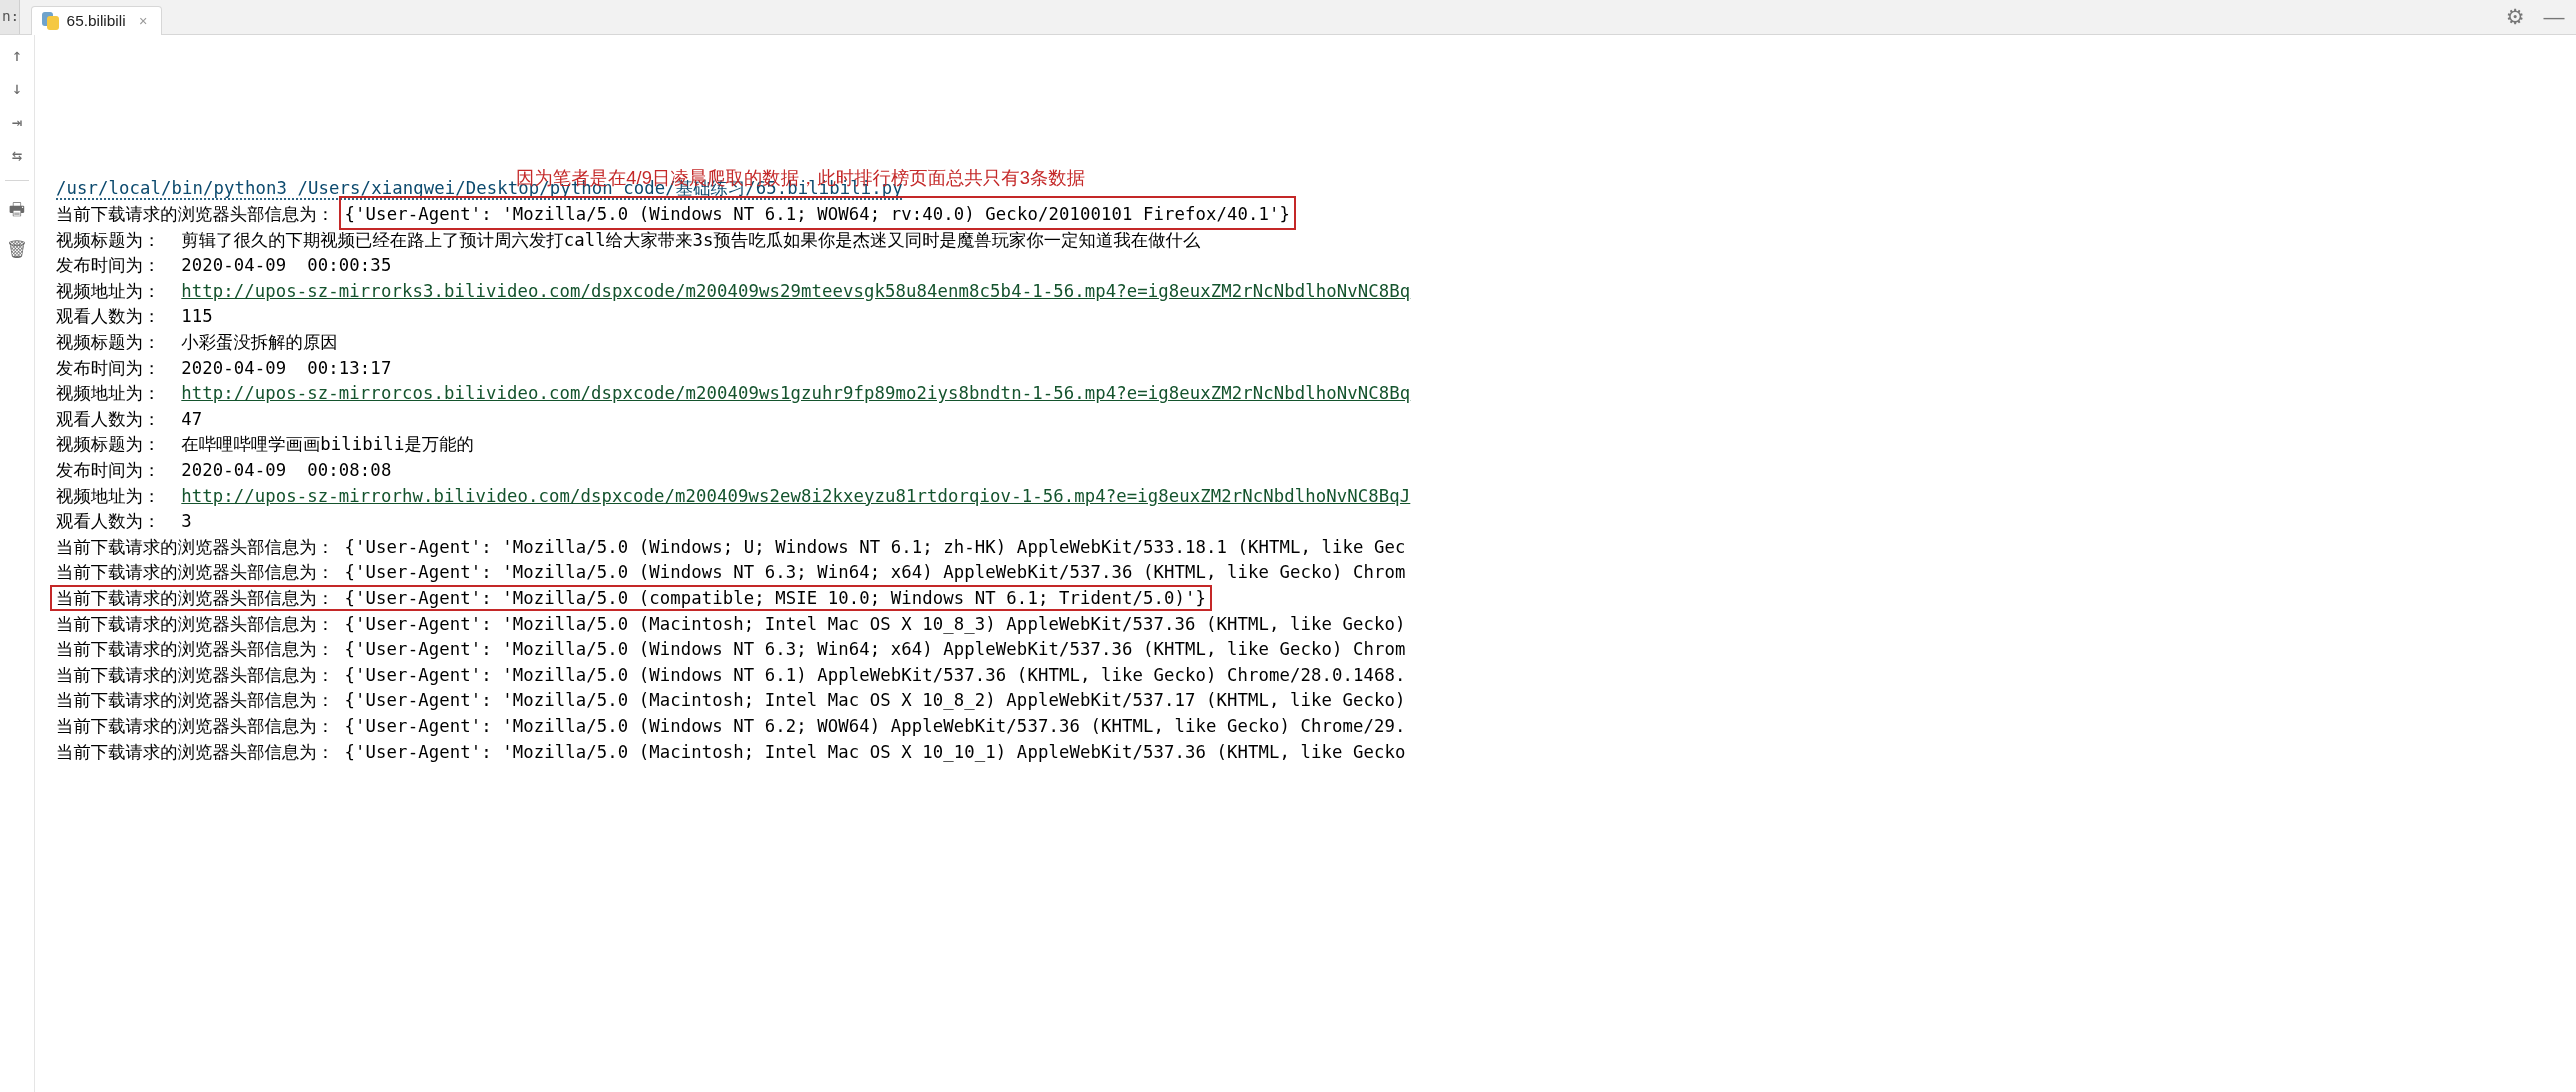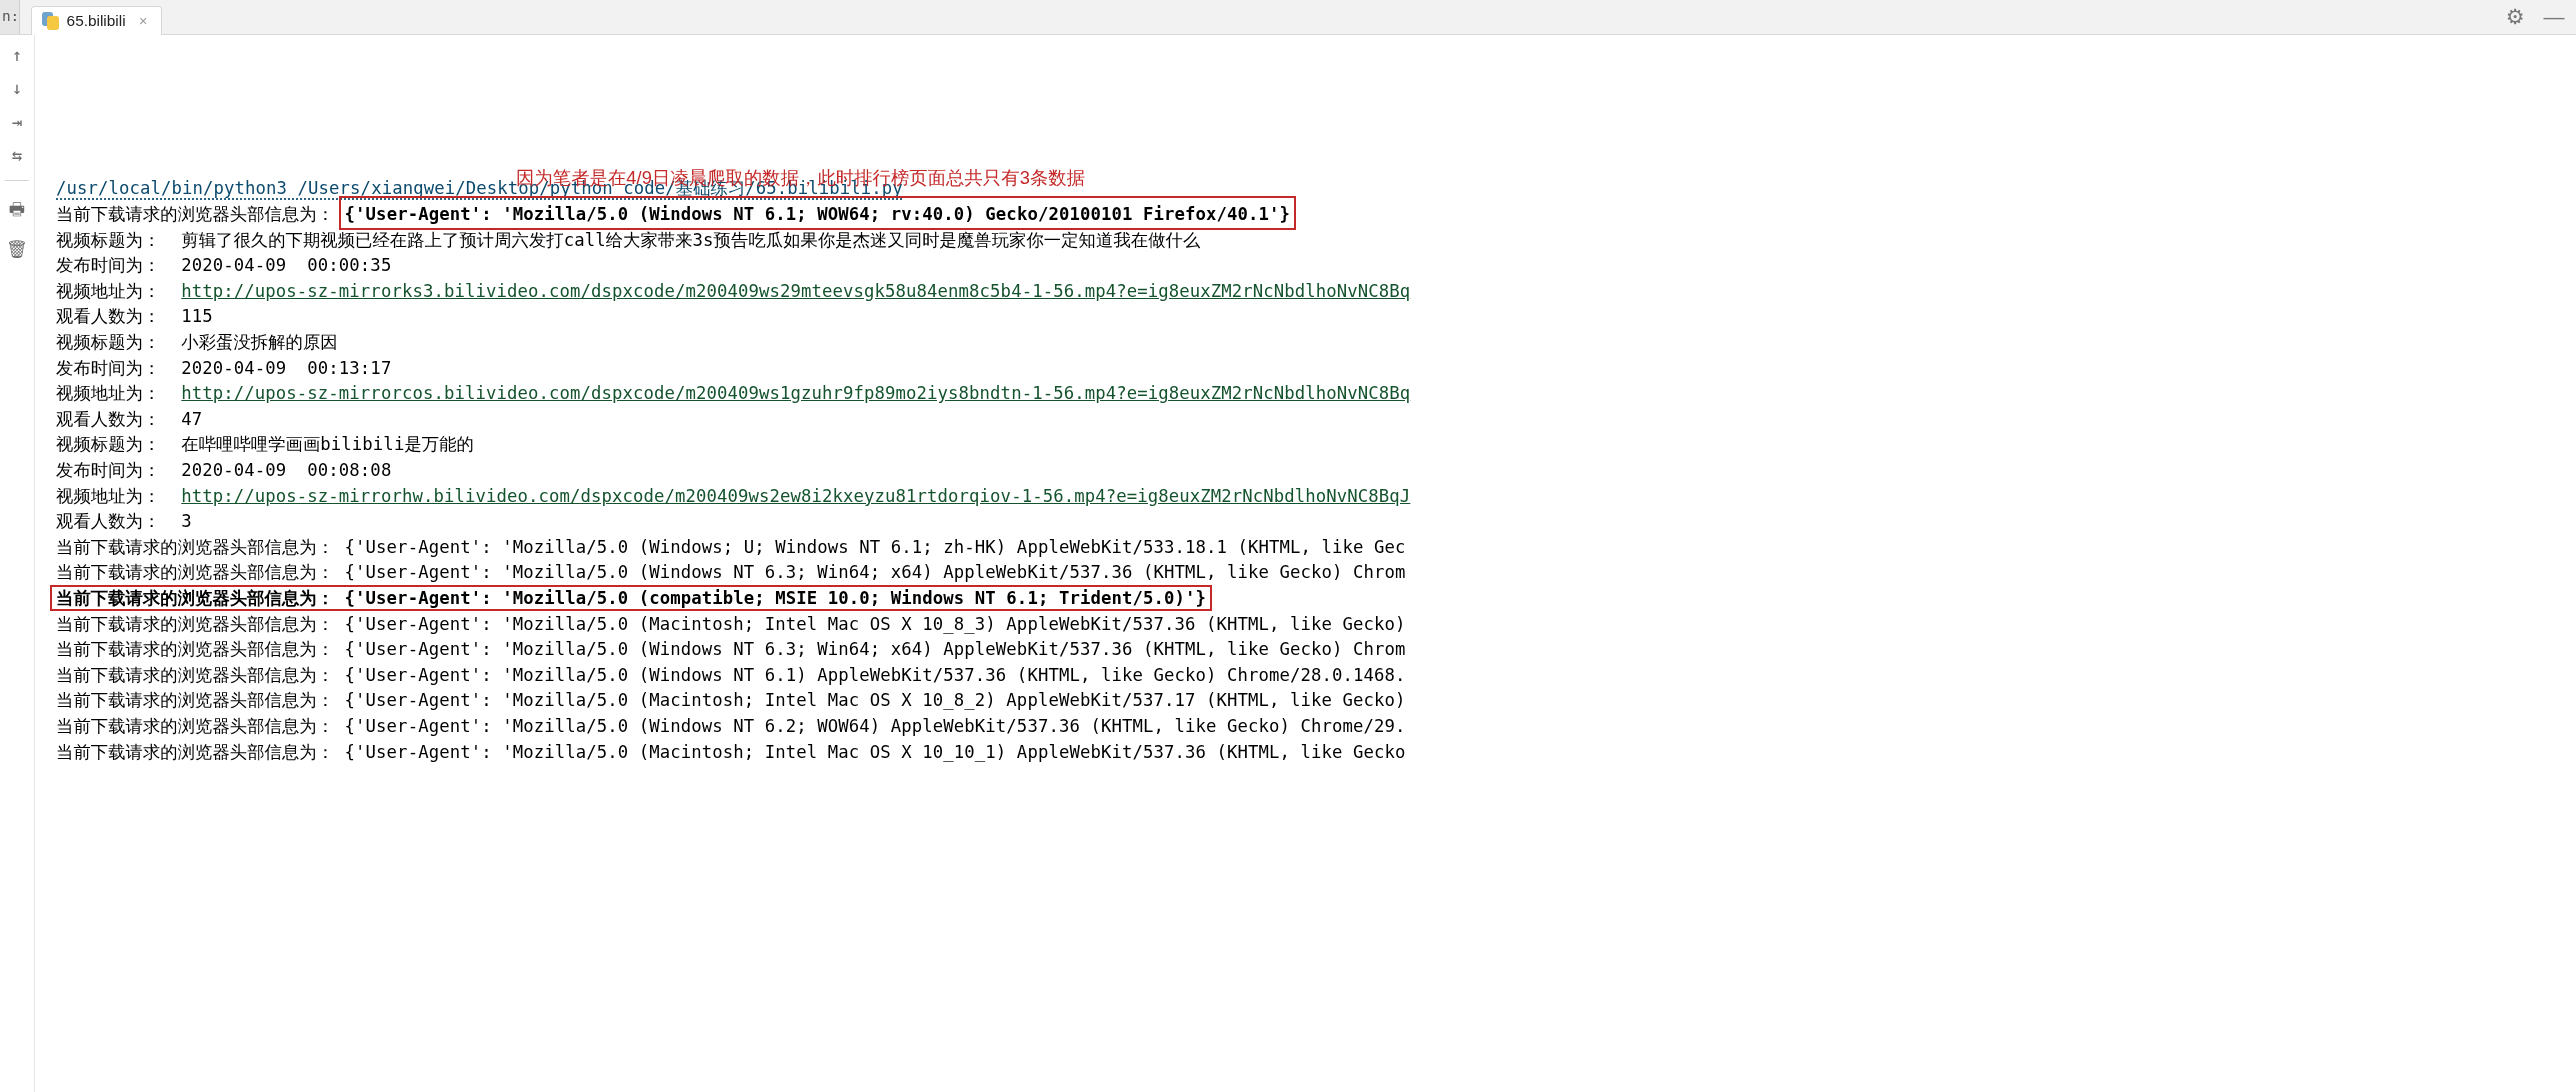--- a/index.html
+++ b/index.html
@@ -96,21 +96,20 @@
     color: #14532d;
   }
   .path {
     color: #0c4a6e;
     text-decoration: underline dotted;
     text-underline-offset: 3.8px;
   }
   .boxed1, .boxed3 {
     display: inline;
     position: relative;
-    font-weight: bold;
   }
   .boxed1::after, .boxed3::after {
     content: "";
     position: absolute;
     pointer-events: none;
     border: 2.9px solid #c42828;
   }
   .boxed1::after {
     left: -5.8px; right: -5.8px;
     top: -7.7px; bottom: -5.8px;

